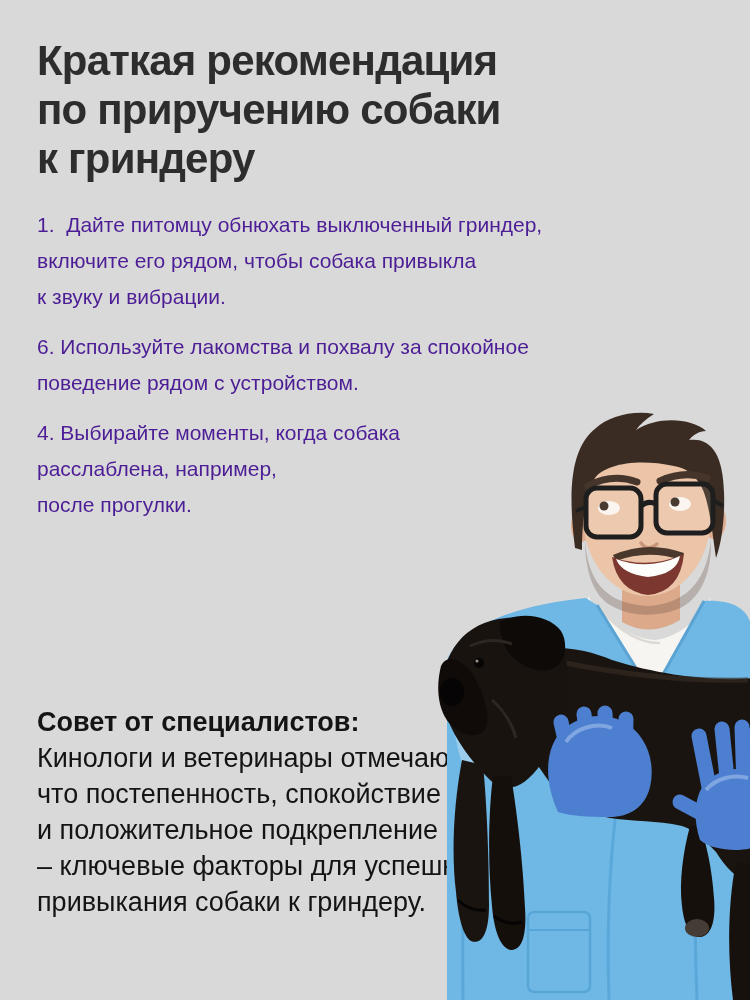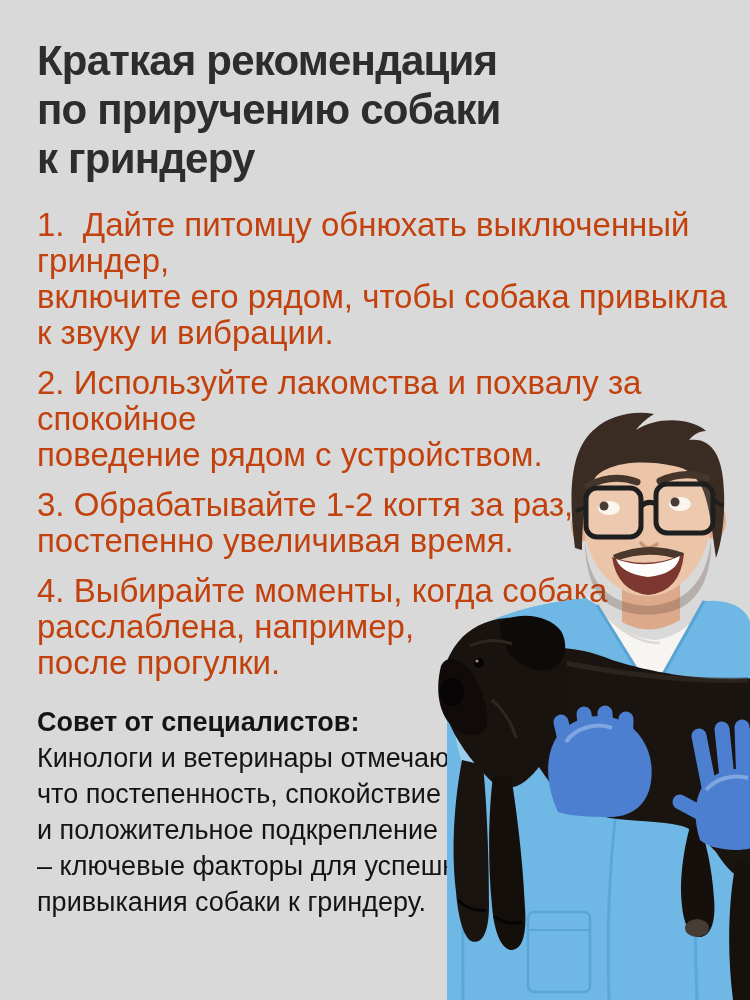--- a/index.html
+++ b/index.html
@@ -22,22 +22,22 @@
     white-space: pre-wrap;
     margin: 0;
   }
 
   .tips {
     position: absolute; left: 37px; top: 207px;
     width: 690px;
   }
   .tip {
     margin: 0 0 14px 0;
-    font-size: 33px; line-height: 36px;
-    color: #c2410c;
+    font-size: 21px; line-height: 36px;
+    color: #4c1d95;
     white-space: pre-wrap;
   }
 
   .expert {
     position: absolute; left: 37px; top: 692px;
     width: 460px;
     font-size: 27px; line-height: 36px;
     color: #141414;
     margin-top: 12px;
   }
@@ -55,24 +55,22 @@
 <div class="page">
 
   <h1 class="title">Краткая рекомендация
 по приручению собаки
 к гриндеру</h1>
 
   <div class="tips">
     <p class="tip">1.  Дайте питомцу обнюхать выключенный гриндер,
 включите его рядом, чтобы собака привыкла
 к звуку и вибрации.</p>
-    <p class="tip">2. Используйте лакомства и похвалу за спокойное
+    <p class="tip">6. Используйте лакомства и похвалу за спокойное
 поведение рядом с устройством.</p>
-    <p class="tip">3. Обрабатывайте 1-2 когтя за раз,
-постепенно увеличивая время.</p>
     <p class="tip">4. Выбирайте моменты, когда собака
 расслаблена, например,
 после прогулки.</p>
   </div>
 
   <div class="expert">
     <span class="expert-heading">Совет от специалистов:</span>
     <span class="expert-body">Кинологи и ветеринары отмечают,
 что постепенность, спокойствие
 и положительное подкрепление

